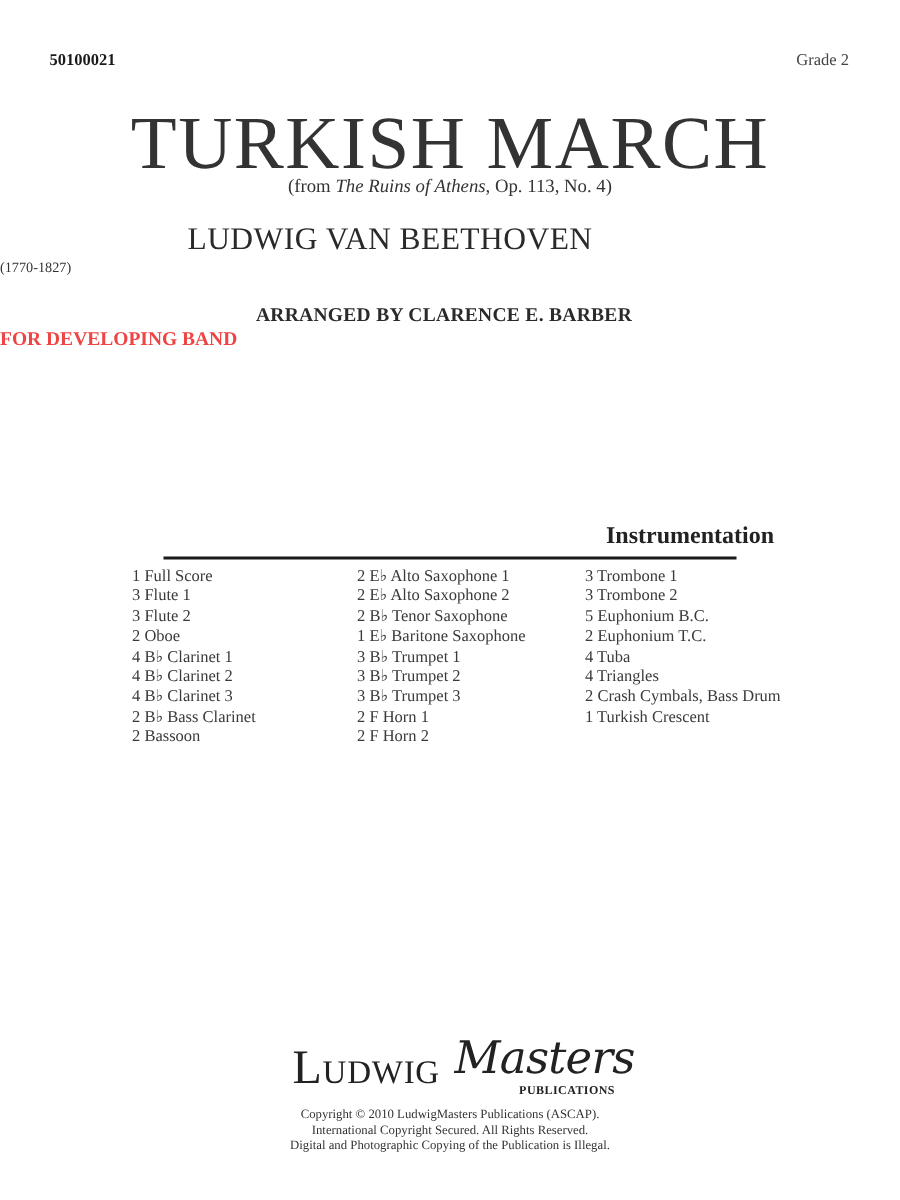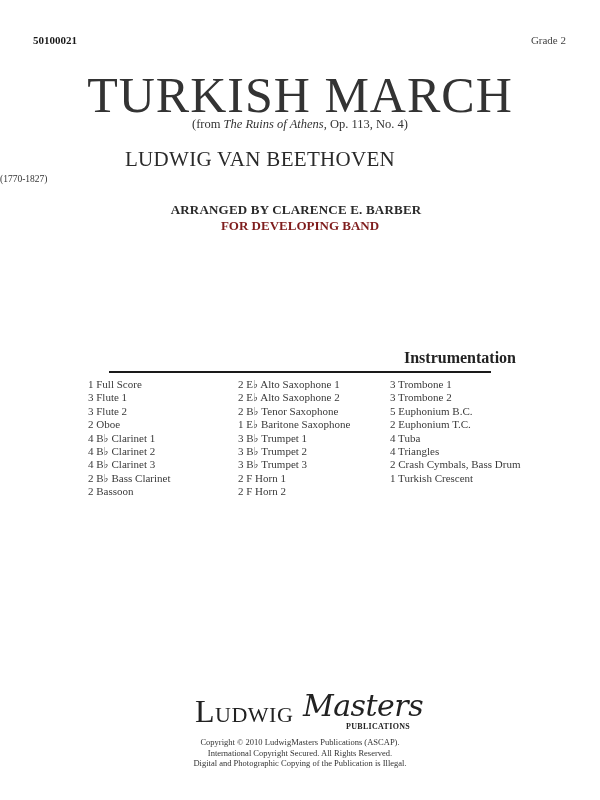--- a/index.html
+++ b/index.html
@@ -77,24 +77,23 @@
       font-size: 13px;
       font-weight: bold;
       color: #2a2a2a;
       letter-spacing: 0.2px;
       margin-left: 44px;
     }
     .for-band {
       left: 0;
       width: 600px;
       top: 218px;
-      text-align: center;
       font-size: 13px;
       font-weight: bold;
-      color: #7f1d1d;
+      color: #ef4444;
     }
 
     .instr-heading {
       left: 0;
       width: 516px;
       top: 349px;
       text-align: right;
       font-size: 16px;
       font-weight: bold;
       color: #222;

